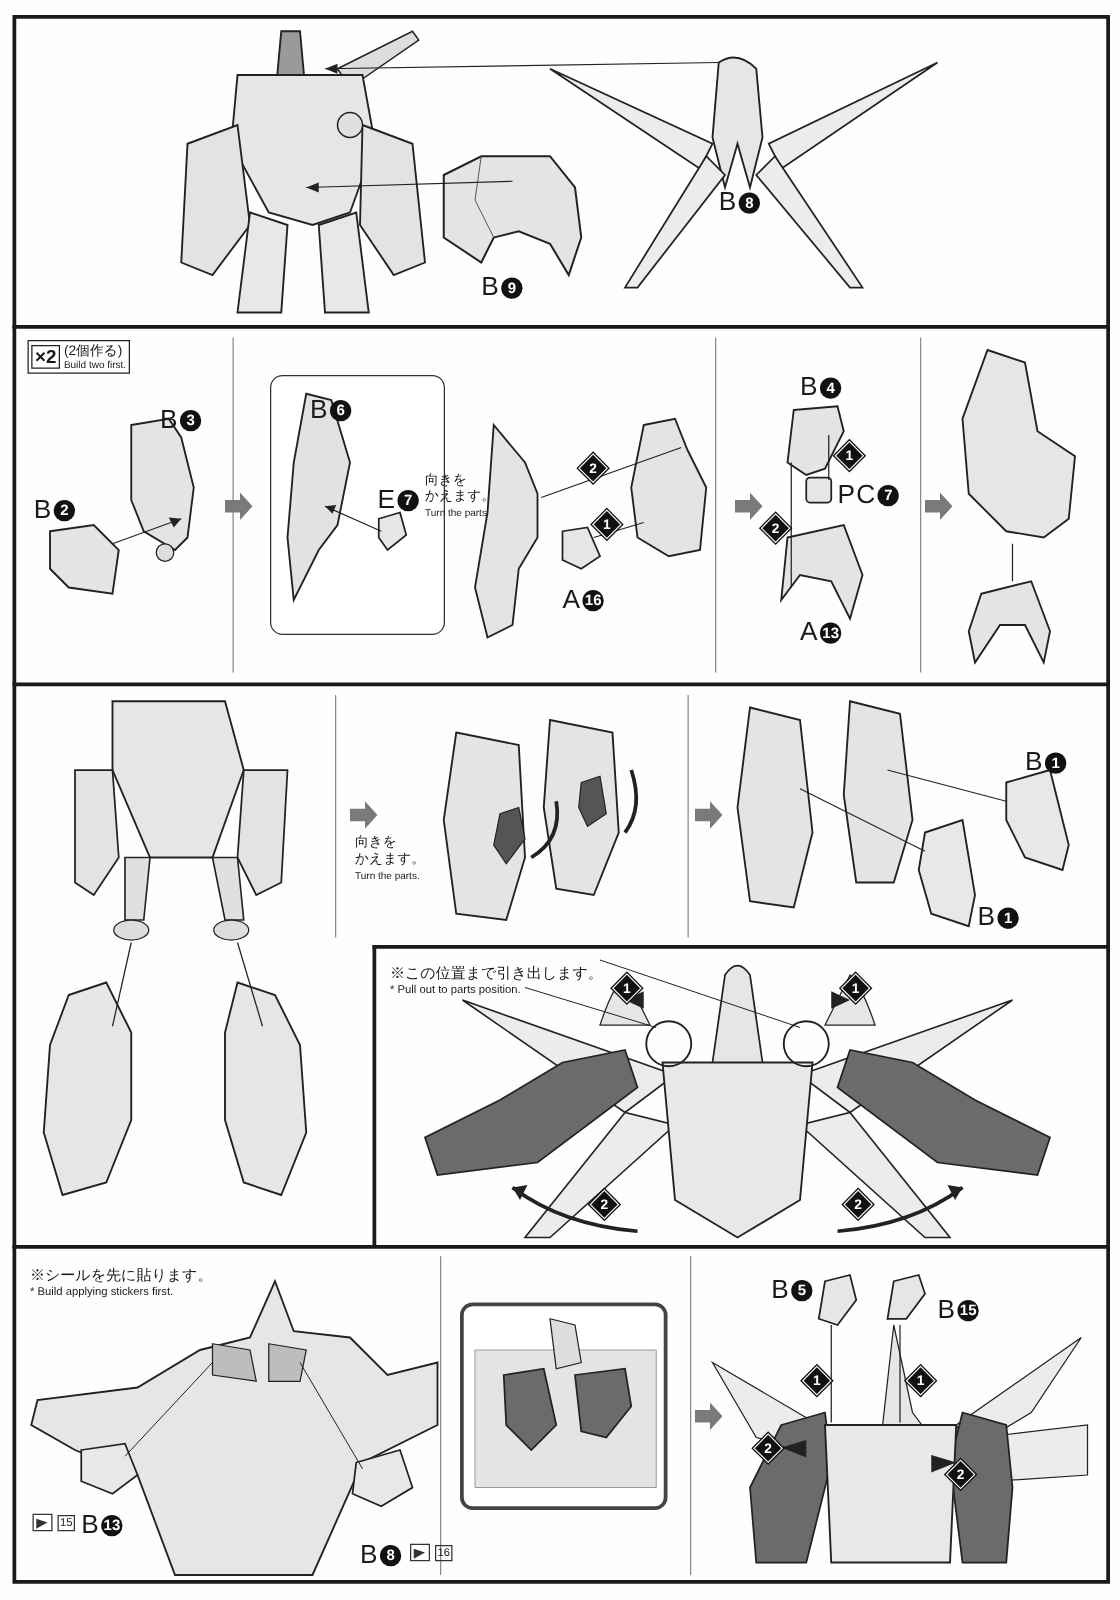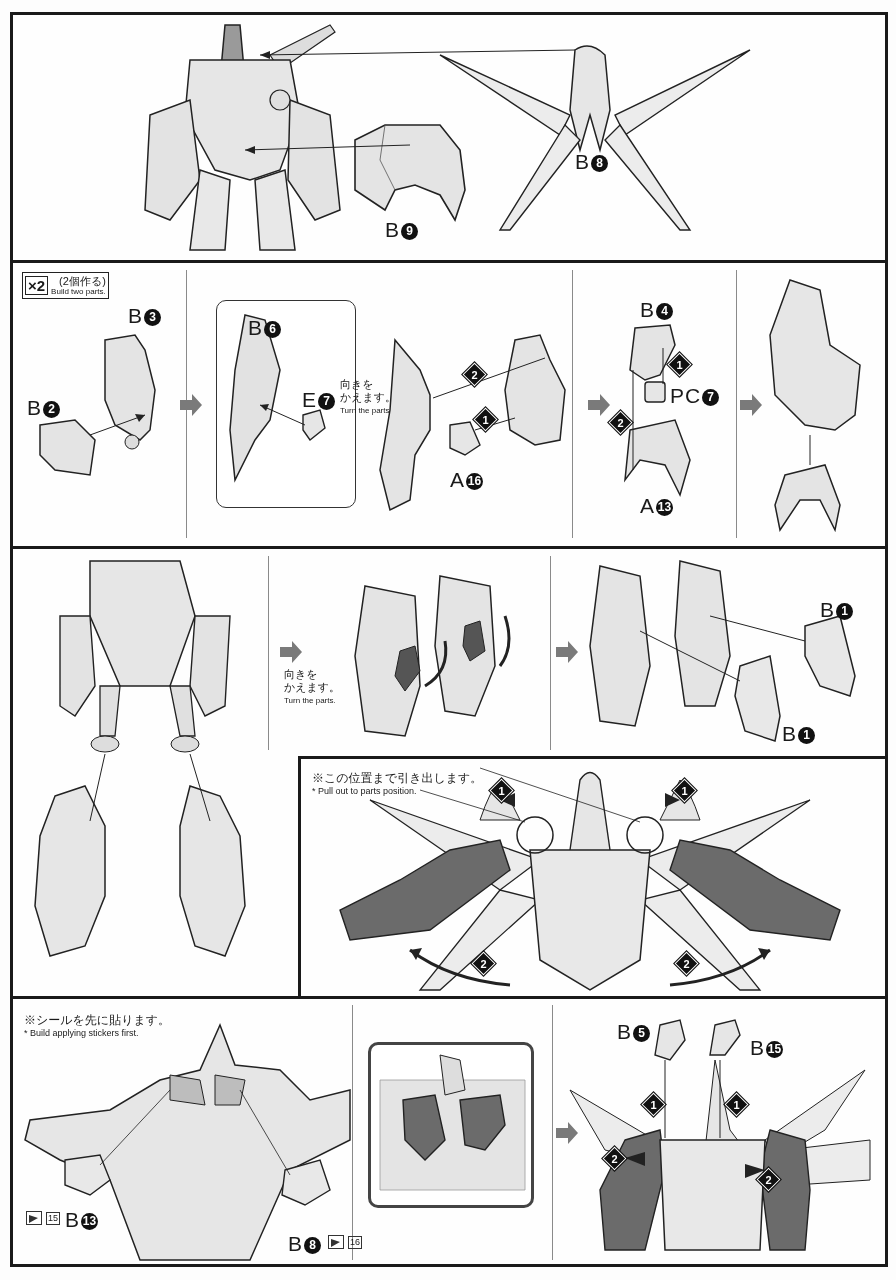--- a/index.html
+++ b/index.html
@@ -20,21 +20,21 @@
   .next-arrow { position: absolute; width: 22px; height: 22px; }
 
   .note-jp { position: absolute; font-size: 12px; white-space: nowrap; }
   .note-en { position: absolute; font-size: 9px; white-space: nowrap; }
   .turn-jp { position: absolute; font-size: 11px; line-height: 13px; }
   .turn-en { position: absolute; font-size: 8px; white-space: nowrap; }
 
   .badge { position: absolute; left: 22px; top: 272px; border: 1.5px solid #222; padding: 2px; display: flex; align-items: center; gap: 3px; background:#fff; }
   .badge .x { border: 1.5px solid #222; font-weight: 700; font-size: 15px; padding: 0 2px; line-height: 17px; }
   .badge .txt { display: flex; flex-direction: column; }
-  .badge .jp { font-size: 11px; line-height: 12px; text-align: right; }
+  .badge .jp { font-size: 11px; line-height: 12px; }
   .badge .en { font-size: 8px; line-height: 9px; }
 
   .inset { position: absolute; border: 1.5px solid #333; border-radius: 10px; background: #fff; }
   .inset.dark { border: 3px solid #444; border-radius: 10px; }
 
   .sticker { position: absolute; display: flex; align-items: center; gap: 4px; }
   .sticker .flag { width: 16px; height: 14px; border: 1px solid #333; background: #fff; position: relative; }
   .sticker .flag:after { content: ""; position: absolute; left: 2px; top: 3px; border-left: 9px solid #333; border-top: 3px solid transparent; border-bottom: 5px solid transparent; }
   .sticker .no { font-size: 9px; border: 1px solid #333; padding: 0 1px; line-height: 11px; }
 
@@ -93,32 +93,32 @@
   <span>B</span><span class="num">8</span>
 </div>
 <div class="label" style="left:385px; top:218px">
   <span>B</span><span class="num">9</span>
 </div>
 
 <div class="badge">
   <span class="x">×2</span>
   <span class="txt">
     <span class="jp">(2個作る)</span>
-    <span class="en">Build two parts.</span>
+    <span class="en">Build two first.</span>
   </span>
 </div>
 
 <svg class="art" style="left:35px; top:330px" width="140" height="150">
   <path d="M70,10 L100,5 L110,20 L120,60 L115,100 L105,110 L80,95 L70,70 Z" fill="#e4e4e4" stroke="#222" stroke-width="1.5"></path>
   <circle cx="97" cy="112" r="7" fill="#ddd" stroke="#222"></circle>
   <path d="M5,95 L40,90 L60,110 L55,145 L20,140 L5,125 Z" fill="#e4e4e4" stroke="#222" stroke-width="1.5"></path>
   <line x1="55" y1="105" x2="110" y2="85" stroke="#222"></line>
   <polygon points="110,85 100,84 104,92" fill="#222"></polygon>
 </svg>
-<div class="label" style="left:128px; top:304px">
+<div class="label" style="left:128px; top:324px">
   <span>B</span><span class="num">3</span>
 </div>
 <div class="label" style="left:27px; top:396px">
   <span>B</span><span class="num">2</span>
 </div>
 
 <svg class="next-arrow" style="left:180px; top:394px" viewBox="0 0 22 22">
   <polygon points="0,6 12,6 12,0 22,11 12,22 12,16 0,16" fill="#7a7a7a"></polygon>
 </svg>
 

